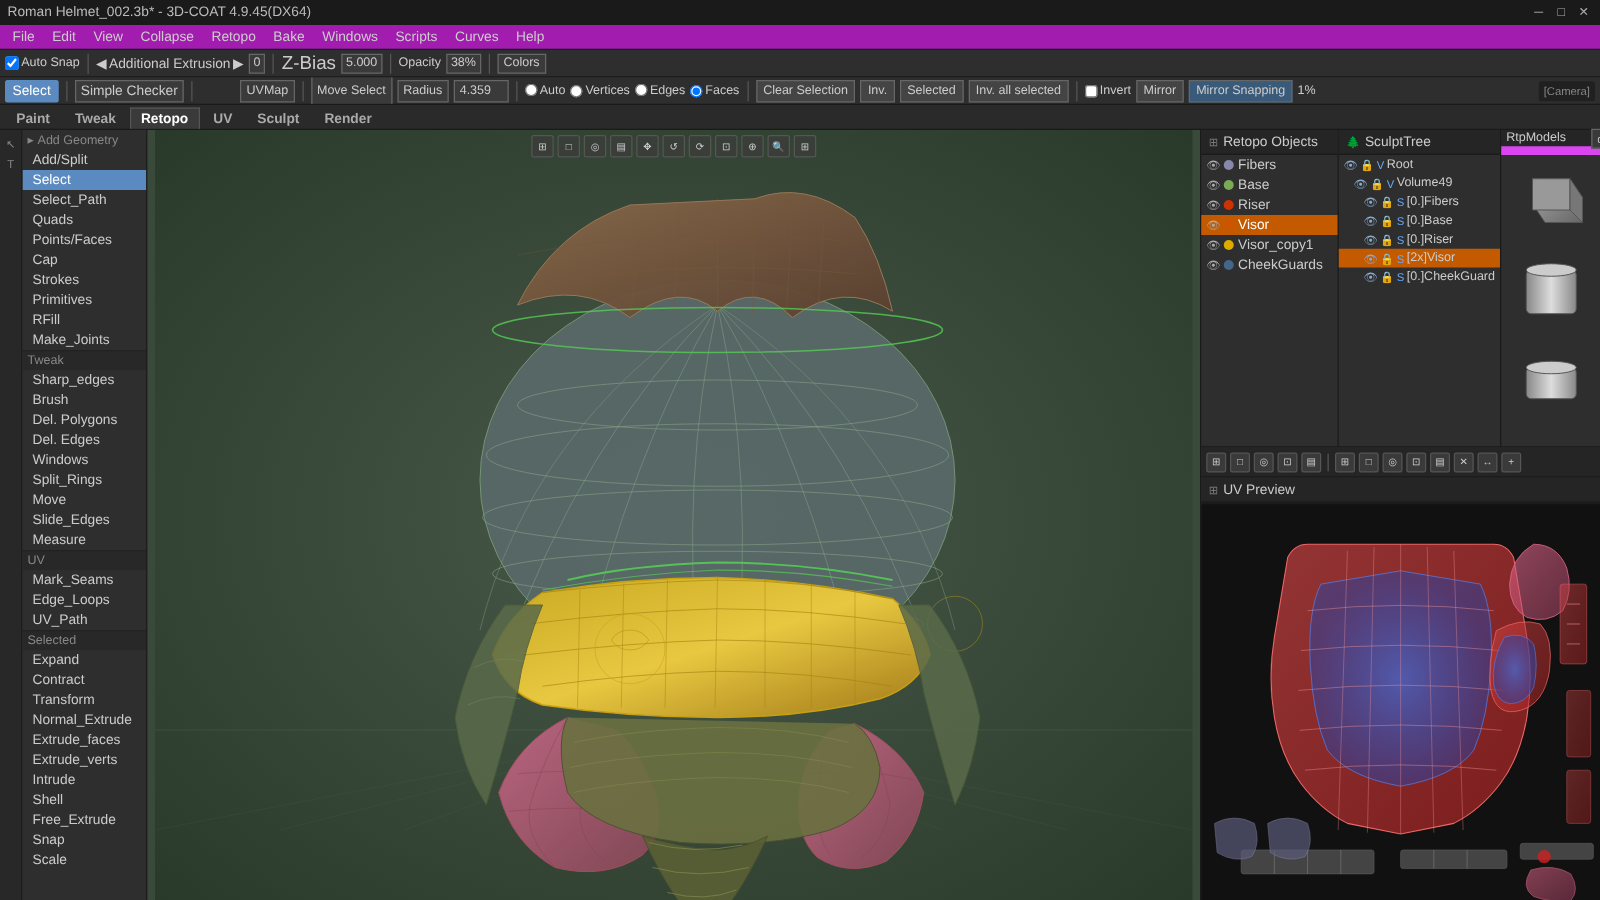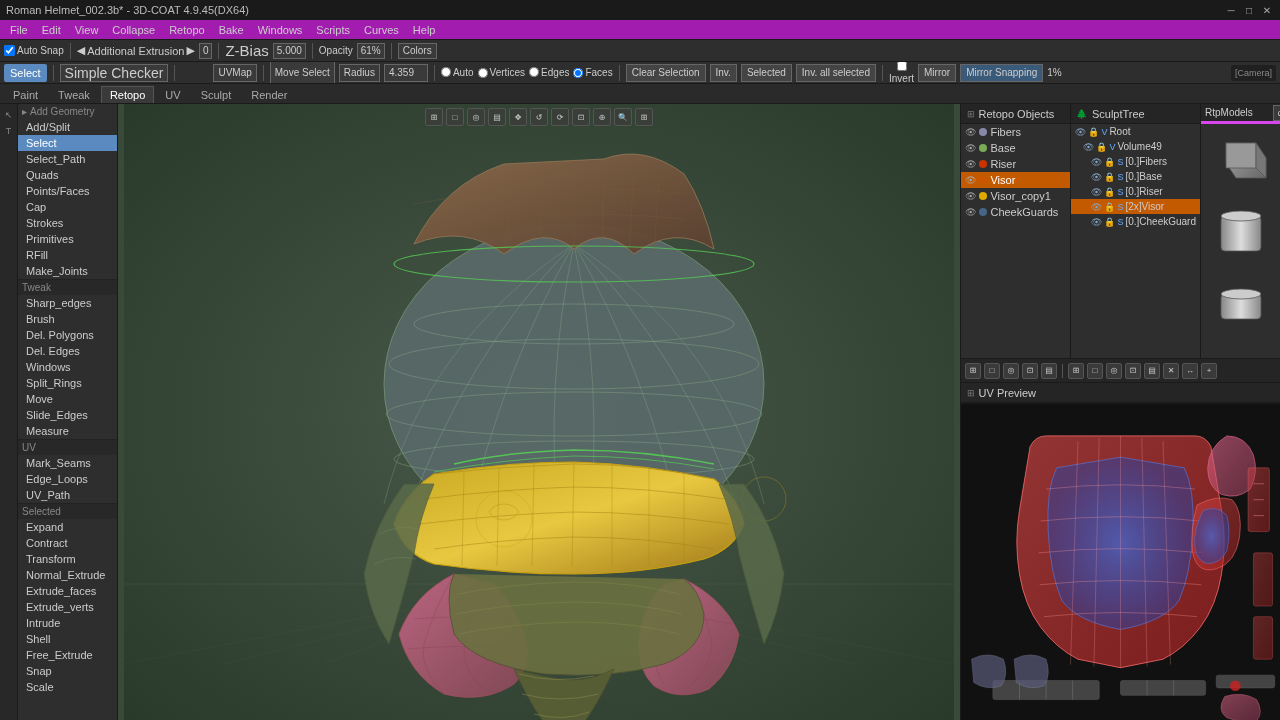--- a/index.html
+++ b/index.html
@@ -99,20 +99,21 @@
       border-bottom: 1px solid #1a1a1a;
     }
     .tab {
       padding: 2px 8px;
       cursor: pointer;
       color: #aaa;
       font-size: 11px;
       border: 1px solid transparent;
       border-bottom: none;
       margin-right: 2px;
+      font-weight: bold;
     }
     .tab.active {
       background: #3a3a3a;
       color: #fff;
       border-color: #555;
     }
 
     
     #main {
       display: flex;
@@ -264,21 +265,21 @@
       flex-direction: column;
     }
     .rtp-header {
       height: 20px;
       background: #252525;
       display: flex;
       align-items: center;
       padding: 0 4px;
       font-size: 10px;
       color: #ccc;
-      border-bottom: 3px solid #d946ef;
+      border-bottom: 7px solid #d946ef;
       justify-content: space-between;
       gap: 20px;
     }
     .rtp-select {
       background: #3a3a3a;
       border: 1px solid #666;
       color: #ccc;
       font-size: 9px;
       height: 16px;
       width: 50px;
@@ -396,29 +397,29 @@
     <span>◀</span>
       <span>Additional Extrusion</span>
       <span>▶</span>
   </div>
   <span style="background:#3a3a3a;border:1px solid #666;padding:0 3px;height:16px;display:inline-flex;align-items:center;font-size:10px;">0</span>
   <div class="toolbar-sep"></div>
   <span style="font-size:15px;color:#ccc;">Z-Bias</span>
   <span style="background:#3a3a3a;border:1px solid #666;padding:0 3px;height:16px;display:inline-flex;align-items:center;font-size:10px;">5.000</span>
   <div class="toolbar-sep"></div>
   <span style="font-size:10px;color:#ccc;">Opacity</span>
-  <span style="background:#3a3a3a;border:1px solid #666;padding:0 3px;height:16px;display:inline-flex;align-items:center;font-size:10px;">61%</span>
+  <span style="background:#3a3a3a;border:1px solid #666;padding:0 3px;height:16px;display:inline-flex;align-items:center;font-size:10px;">38%</span>
   <div class="toolbar-sep"></div>
   <span style="font-size:10px;color:#ccc;background:#3a3a3a;border:1px solid #666;padding:0 4px;height:16px;display:inline-flex;align-items:center;">Colors</span>
 </div>
 
 <div style="height:22px;background:#2e2e2e;display:flex;align-items:center;padding:0 4px;gap:4px;border-bottom:1px solid #1a1a1a;overflow:hidden;">
   <span style="background:#5a8abf;color:#fff;padding:0 6px;height:18px;display:inline-flex;align-items:center;font-size:11px;border-radius:2px;">Select</span>
   <div class="toolbar-sep"></div>
-  <span style="background:#3a3a3a;border:1px solid #666;padding:0 4px;height:18px;display:inline-flex;align-items:center;font-size:14px;">Simple Checker</span>
+  <span style="background:#3a3a3a;border:1px solid #666;padding:0 4px;height:18px;display:inline-flex;align-items:center;font-size:11px;">Simple Checker</span>
   <div class="toolbar-sep"></div>
   <span style="background:#3a3a3a;border:1px solid #666;padding:0 4px;height:18px;display:inline-flex;align-items:center;font-size:10px;margin-left:32px;">UVMap</span>
   <div class="toolbar-sep"></div>
   <span style="background:#3a3a3a;border:1px solid #666;padding:0 4px;height:28px;display:inline-flex;align-items:center;font-size:10px;">Move Select</span>
   <span style="background:#3a3a3a;border:1px solid #666;padding:0 4px;height:18px;display:inline-flex;align-items:center;font-size:10px;">Radius</span>
   <span style="background:#3a3a3a;border:1px solid #666;padding:0 4px;height:18px;display:inline-flex;align-items:center;font-size:10px;width:44px;">4.359</span>
   <div class="toolbar-sep"></div>
   <label style="display:flex;align-items:flex-start;gap:2px;">
     <input type="radio" name="sel" style="width: 10px; height: 10px; margin: 0px;">
     <span style="font-size:10px;">Auto</span>
@@ -434,21 +435,21 @@
   <label style="display:flex;align-items:center;gap:2px;">
     <input type="radio" name="sel" checked="" style="width: 10px; height: 10px; margin: 0px;">
     <span style="font-size:10px;">Faces</span>
   </label>
   <div class="toolbar-sep"></div>
   <button class="toolbar-btn">Clear Selection</button>
   <button class="toolbar-btn">Inv.</button>
   <button class="toolbar-btn">Selected</button>
   <button class="toolbar-btn">Inv. all selected</button>
   <div class="toolbar-sep"></div>
-  <label style="display:flex;align-items:center;gap:2px;flex-direction:column;">
+  <label style="display:flex;align-items:center;gap:2px;">
     <input type="checkbox" style="width: 10px; height: 10px; margin: 0px;">
     <span style="font-size:10px;">Invert</span>
   </label>
   <button class="toolbar-btn">Mirror</button>
   <button class="toolbar-btn" style="background:#3a5a7a;">Mirror Snapping</button>
   <span style="font-size:10px;color:#ccc;">1%</span>
   <div style="flex:1;"></div>
   <span style="font-size:9px;color:#888;background:rgba(0,0,0,0.3);padding:0 4px;height:16px;display:inline-flex;align-items:center;border-radius:2px;">[Camera]</span>
 </div>
 

